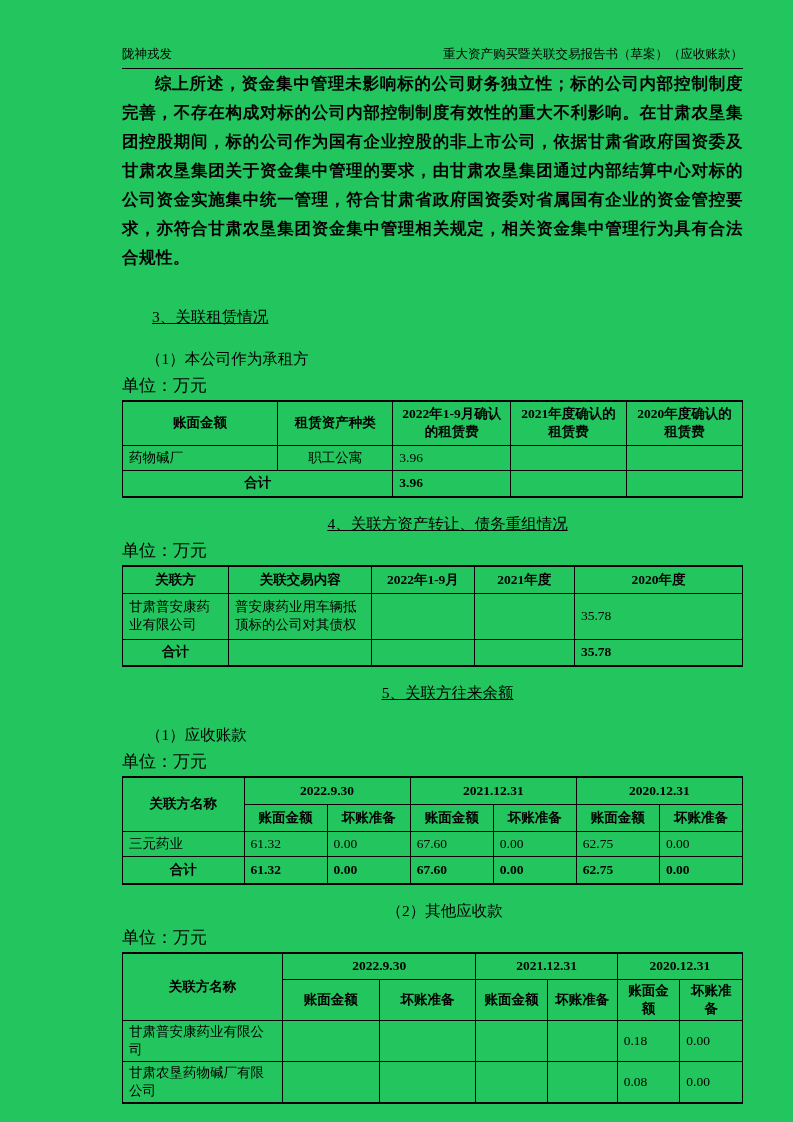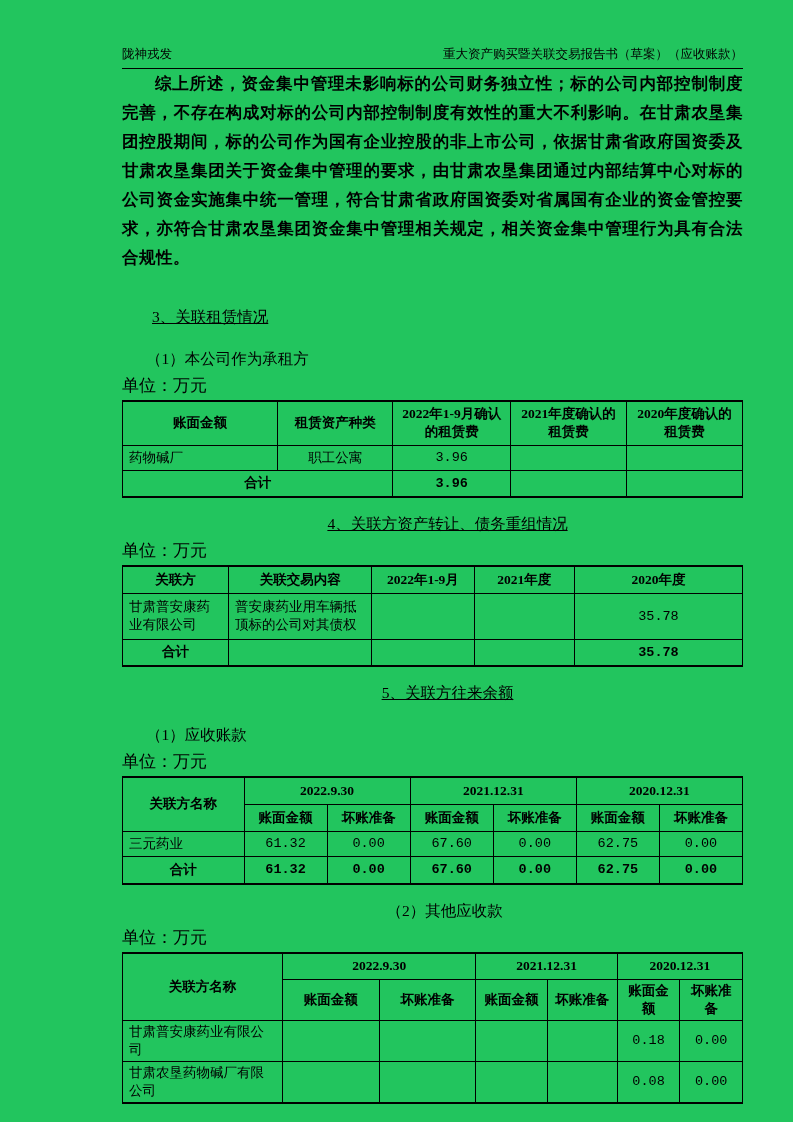--- a/index.html
+++ b/index.html
@@ -21,21 +21,21 @@
   .h4 { margin-top:21px; font-size:15.5px; font-weight:normal; padding-left:24px;font-family:Liberation Serif, serif; }
   .unit { margin-top:4px; margin-bottom:3px; font-size:17px; text-align:left; }
   
   table.t { width:100%; border-collapse:collapse; table-layout:fixed;
             font-size:13.5px; border-top:2.5px solid #000; border-bottom:2.5px solid #000; }
   table.t td { border:1px solid #000; padding:2px 6px; vertical-align:middle;
                overflow:hidden; }
   .thc { font-weight:bold; text-align:center; }
   .c   { text-align:center; }
   .l   { text-align:left; }
-  .n   { text-align:center;font-family:Liberation Mono, monospace; }
+  .n   { text-align:left; }
   .b   { font-weight:bold; }
   .rh44{ height:44px; } .rh46{ height:46px; }
   .rh25{ height:25px; } .rh27{ height:27px; } .rh28{ height:28px; }
   .rh29{ height:29px; } .rh30{ height:30px; } .rh26{ height:26px; } .mt16{ margin-top:16px;text-align:center; }
 </style>
 </head>
 <body>
 
 <div class="page">
 

